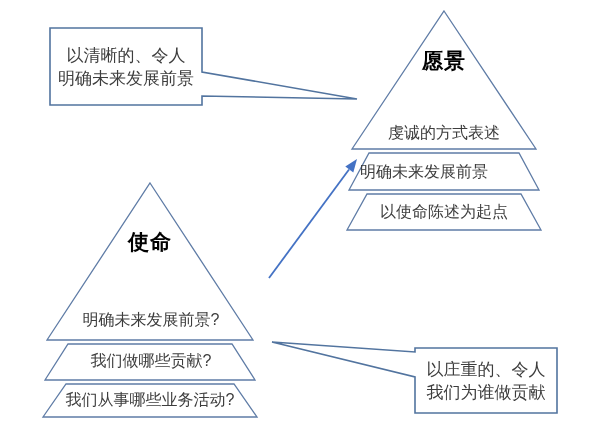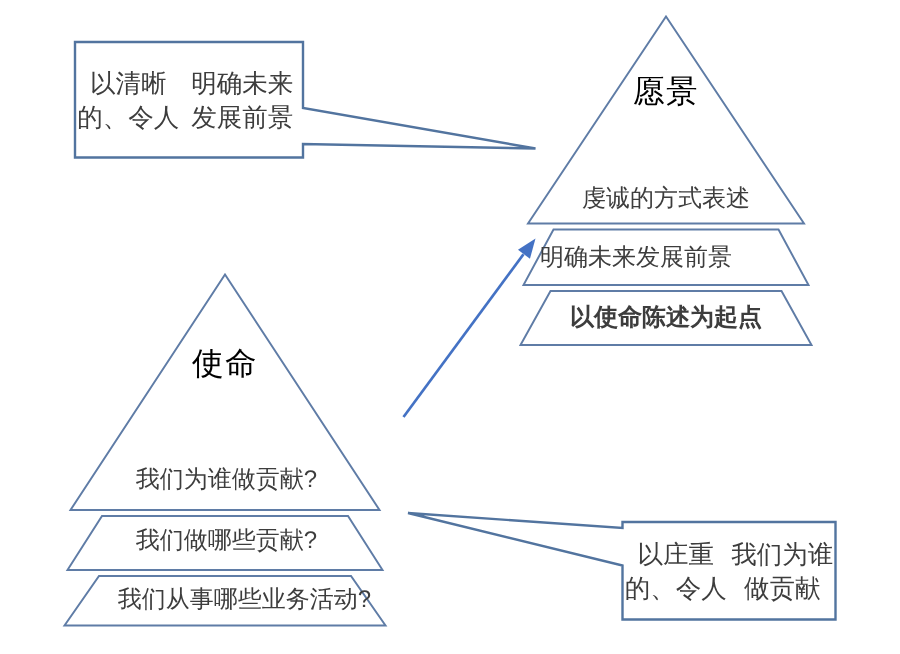--- a/index.html
+++ b/index.html
@@ -21,32 +21,32 @@
     top: 0;
   }
   .t {
     position: absolute;
     transform: translate(-50%, -50%);
     white-space: nowrap;
     color: #3d3d3d;
   }
   .pyramid-title {
     font-size: 21px;
-    font-weight: normal;
+    font-weight: bold;
     color: #000000;
     letter-spacing: 1px;
   }
   .band-label {
     font-size: 16px;
     color: #3d3d3d;
   }
   .callout-box {
     position: absolute;
     display: flex;
-    flex-direction: row;
+    flex-direction: column;
     align-items: center;
     justify-content: center;
     text-align: center;
     font-size: 17px;
     line-height: 23px;
     color: #3d3d3d;
   }
 </style>
 </head>
 <body>
@@ -67,26 +67,26 @@
     <path d="M68,344 L232,344 L255,380 L45,380 Z" fill="#ffffff" stroke-width="1.3" stroke="#5f7ca6"></path>
     <path d="M66,384 L234,384 L257,417 L43,417 Z" fill="#ffffff" stroke-width="1.3" stroke="#5f7ca6"></path>
 
     <line x1="269" y1="278" x2="349" y2="169.5" stroke-width="1.8" stroke="#4472c4"></line>
     <polygon points="357,159 353.3,172.5 345.3,166.5" fill="#4472c4"></polygon>
   </svg>
 
   <div class="t pyramid-title" style="left:444px; top:61px;">愿景</div>
   <div class="t band-label" style="left:444px; top:133px;">虔诚的方式表述</div>
   <div class="t band-label" style="left:424px; top:172px;">明确未来发展前景</div>
-  <div class="t band-label" style="left:444px; top:212px;font-weight:bold;">以使命陈述为起点</div>
+  <div class="t band-label" style="left:444px; top:212px;">以使命陈述为起点</div>
 
   <div class="t pyramid-title" style="left:150px; top:242px;">使命</div>
-  <div class="t band-label" style="left:151px; top:320px;">我们为谁做贡献?</div>
+  <div class="t band-label" style="left:151px; top:320px;">明确未来发展前景?</div>
   <div class="t band-label" style="left:151px; top:361px;">我们做哪些贡献?</div>
-  <div class="t band-label" style="left:163px; top:400px;">我们从事哪些业务活动?</div>
+  <div class="t band-label" style="left:150px; top:400px;">我们从事哪些业务活动?</div>
 
   <div class="callout-box" style="left:50px; top:28px; width:152px; height:77px;">
     <span>以清晰的、令人</span>
     <span>明确未来发展前景</span>
   </div>
 
   <div class="callout-box" style="left:415px; top:348px; width:142px; height:66px;">
     <span>以庄重的、令人</span>
     <span>我们为谁做贡献</span>
   </div>

